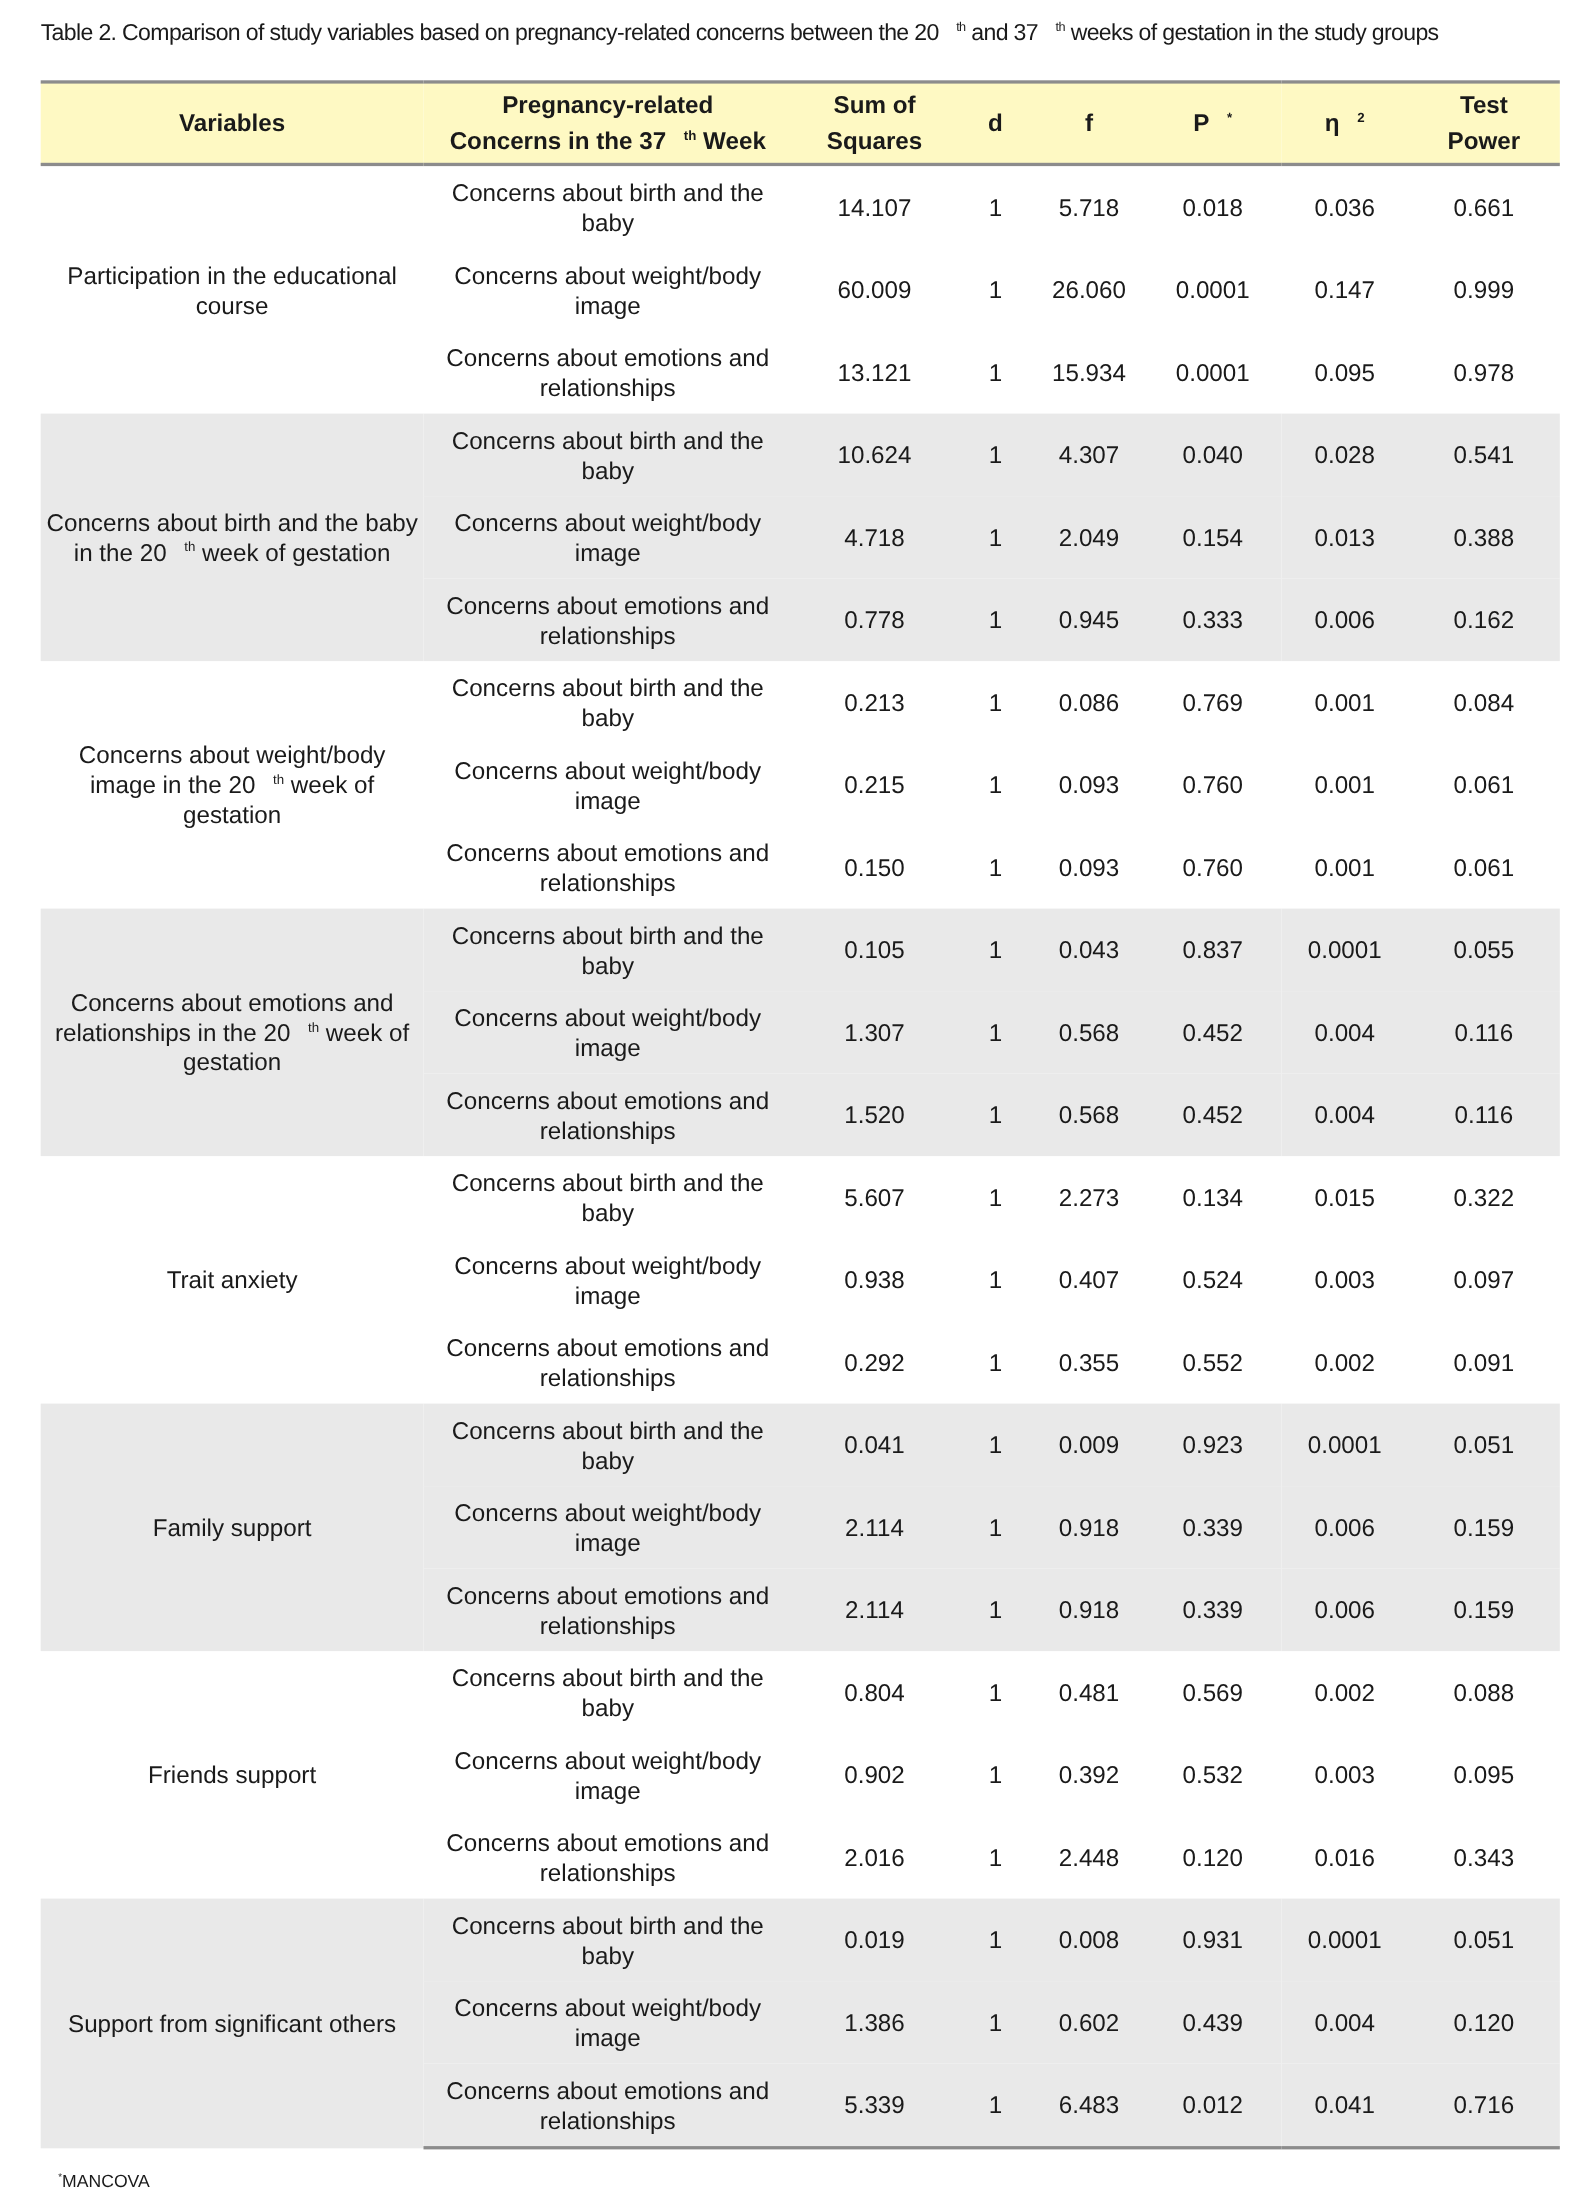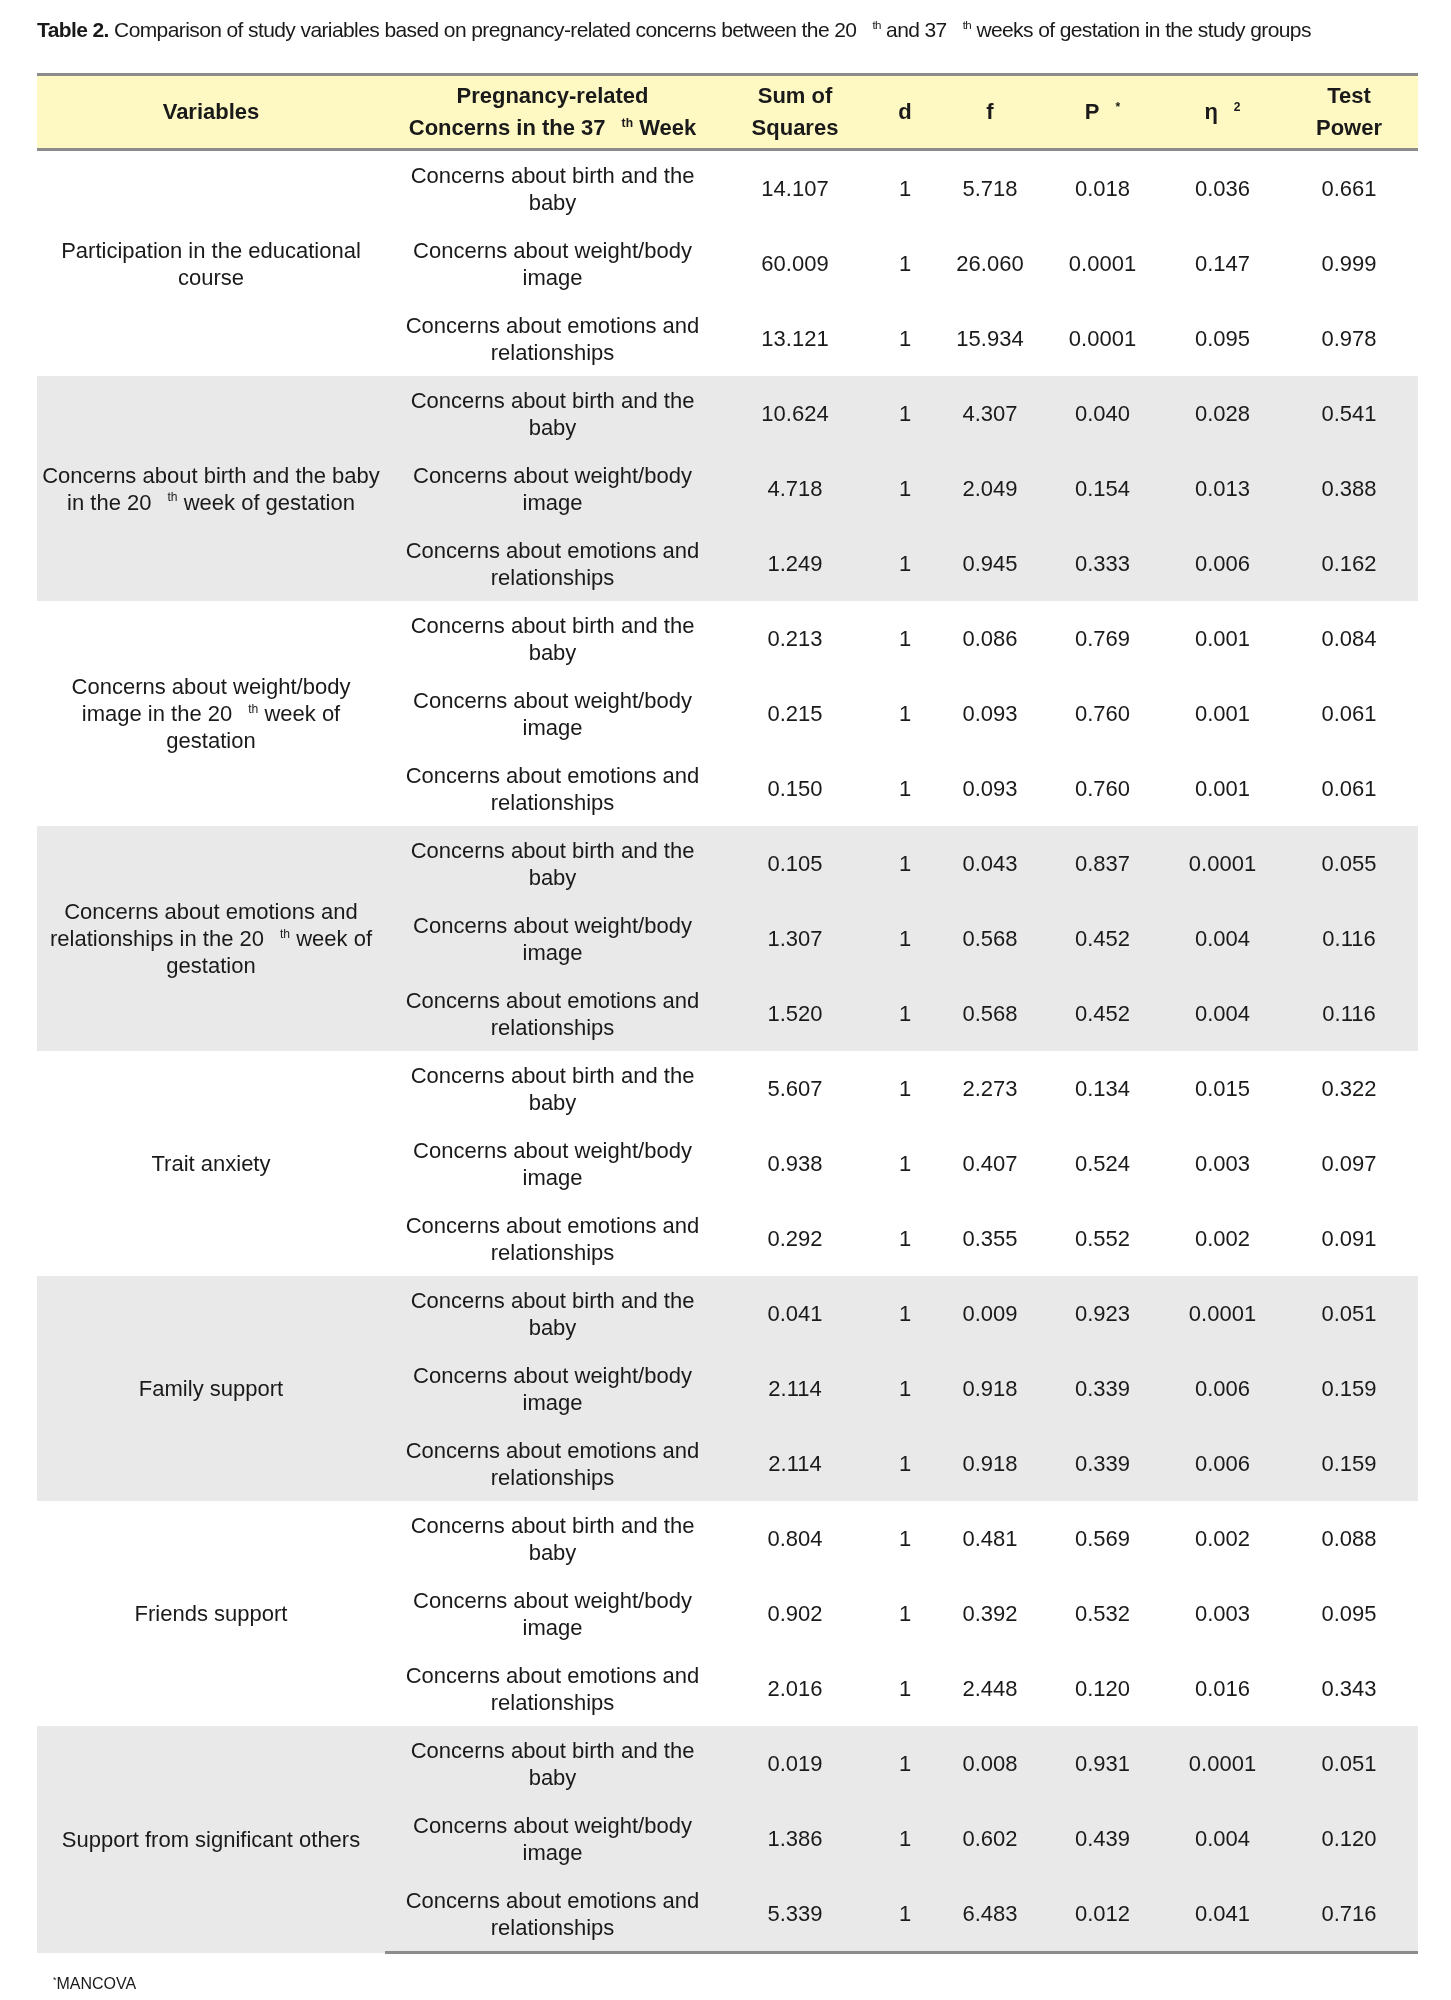--- a/index.html
+++ b/index.html
@@ -4,21 +4,21 @@
 <style>
   html, body { margin: 0; padding: 0; background: #ffffff; }
   body {
     width: 1451px; height: 2000px; position: relative; overflow: hidden;
     font-family: "Liberation Sans", "DejaVu Sans", sans-serif; color: #1a1a1a;
   }
   .caption {
     position: absolute; left: 37px; top: 18px; width: 1390px;
     font-size: 21px; letter-spacing: -0.6px; white-space: nowrap; transform-origin: left top;
   }
-  .caption b { font-weight: bold; }
+  .caption b { font-weight: normal; }
   sup { font-size: 0.55em; vertical-align: super; line-height: 0; padding-left: 16px; }
   table {
     position: absolute; left: 37px; top: 73px; width: 1381px;
     border-collapse: collapse; table-layout: fixed;
     font-size: 22px;
   }
   thead tr { background: #fef9c3; }
   thead th {
     font-weight: bold; text-align: center; vertical-align: middle;
     height: 72px; padding: 0 4px; line-height: 32px;
@@ -107,21 +107,21 @@
         <td>Concerns about weight/body image</td>
         <td>4.718</td>
         <td>1</td>
         <td>2.049</td>
         <td>0.154</td>
         <td>0.013</td>
         <td>0.388</td>
       </tr>
       <tr class="shaded">
         <td>Concerns about emotions and relationships</td>
-        <td>1.249</td>
+        <td>0.778</td>
         <td>1</td>
         <td>0.945</td>
         <td>0.333</td>
         <td>0.006</td>
         <td>0.162</td>
       </tr>
       <tr>
         <td rowspan="3">Concerns about weight/body image in the 20<sup>th</sup> week of gestation</td>
         <td>Concerns about birth and the baby</td>
         <td>0.213</td>

